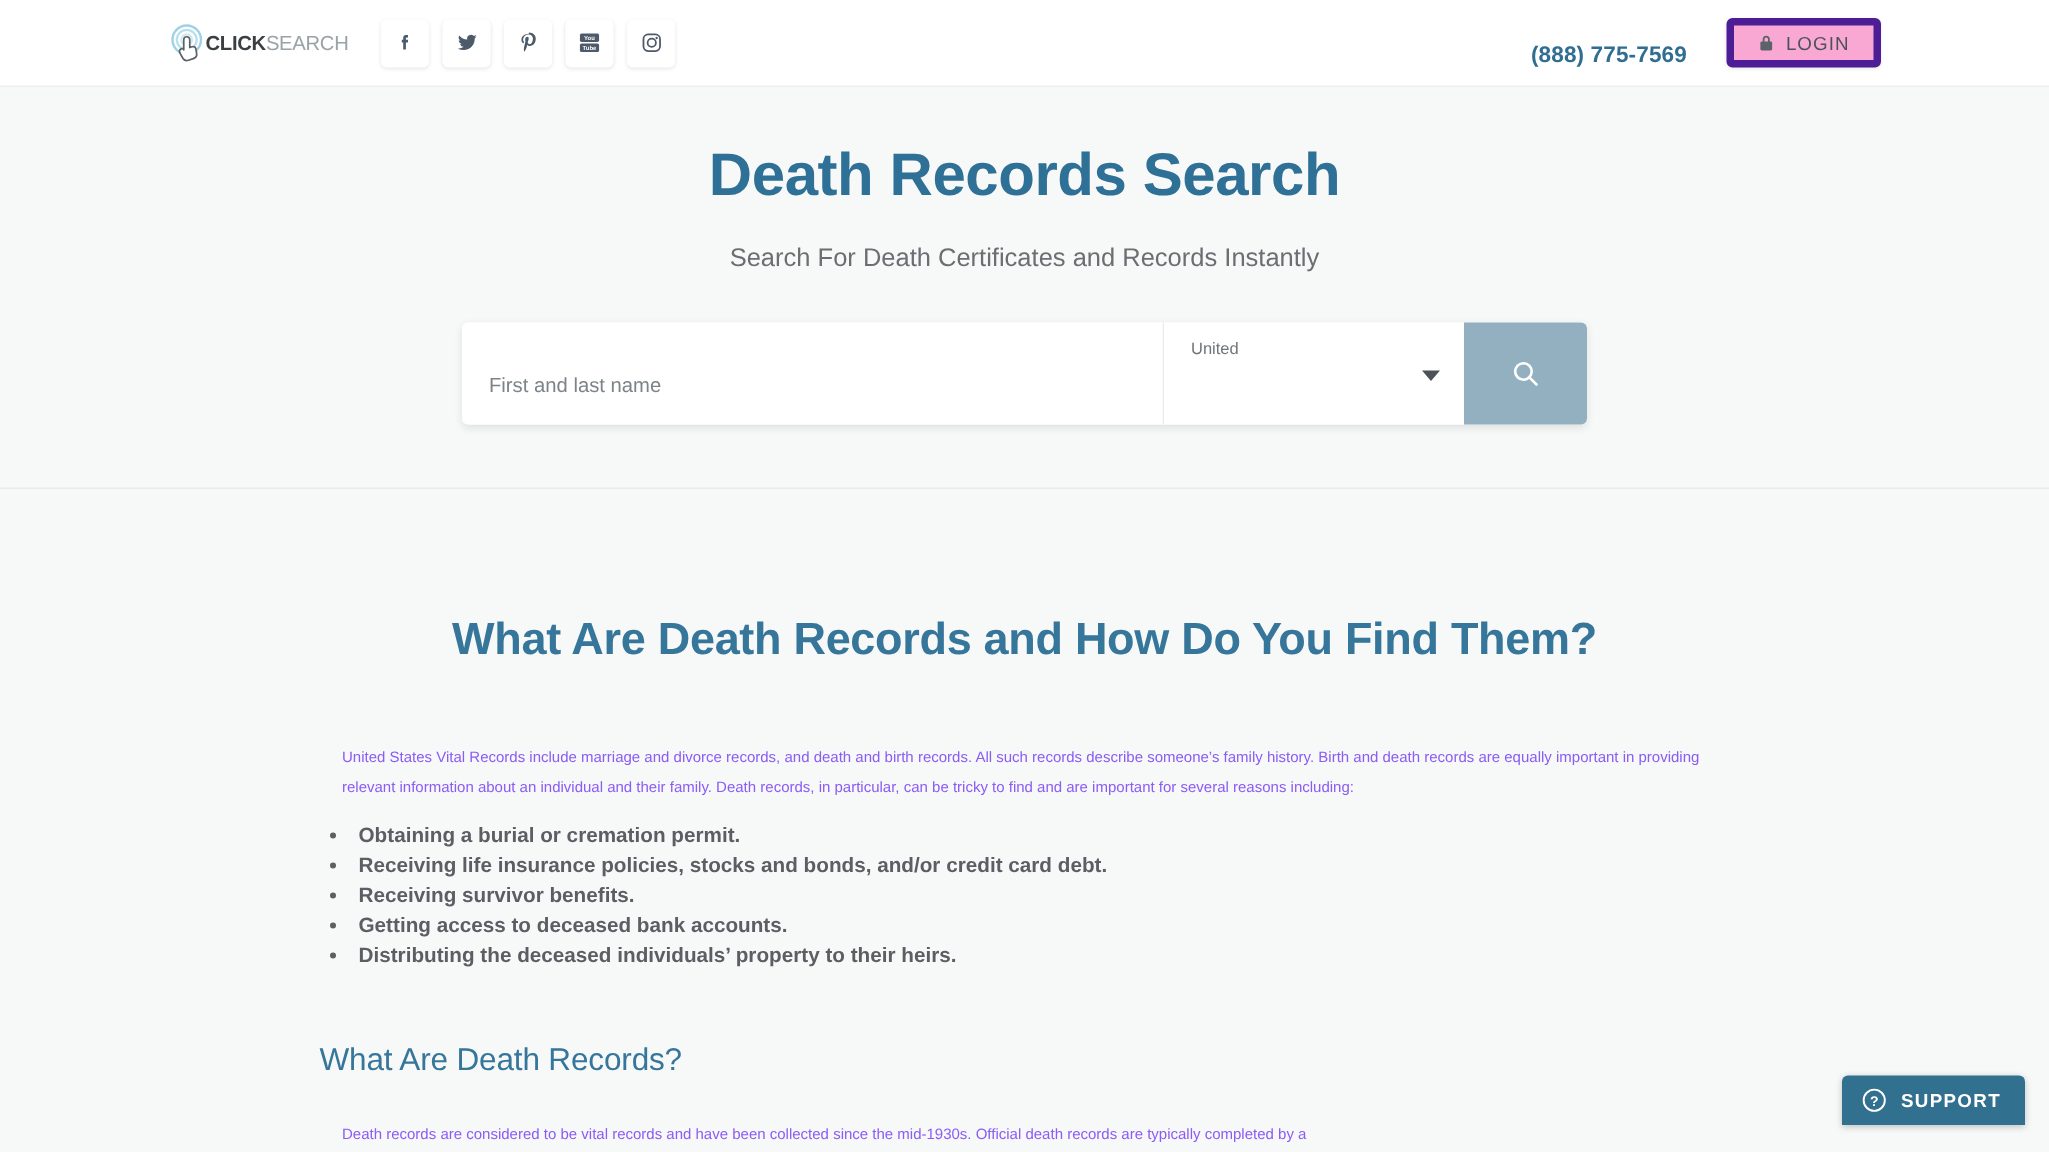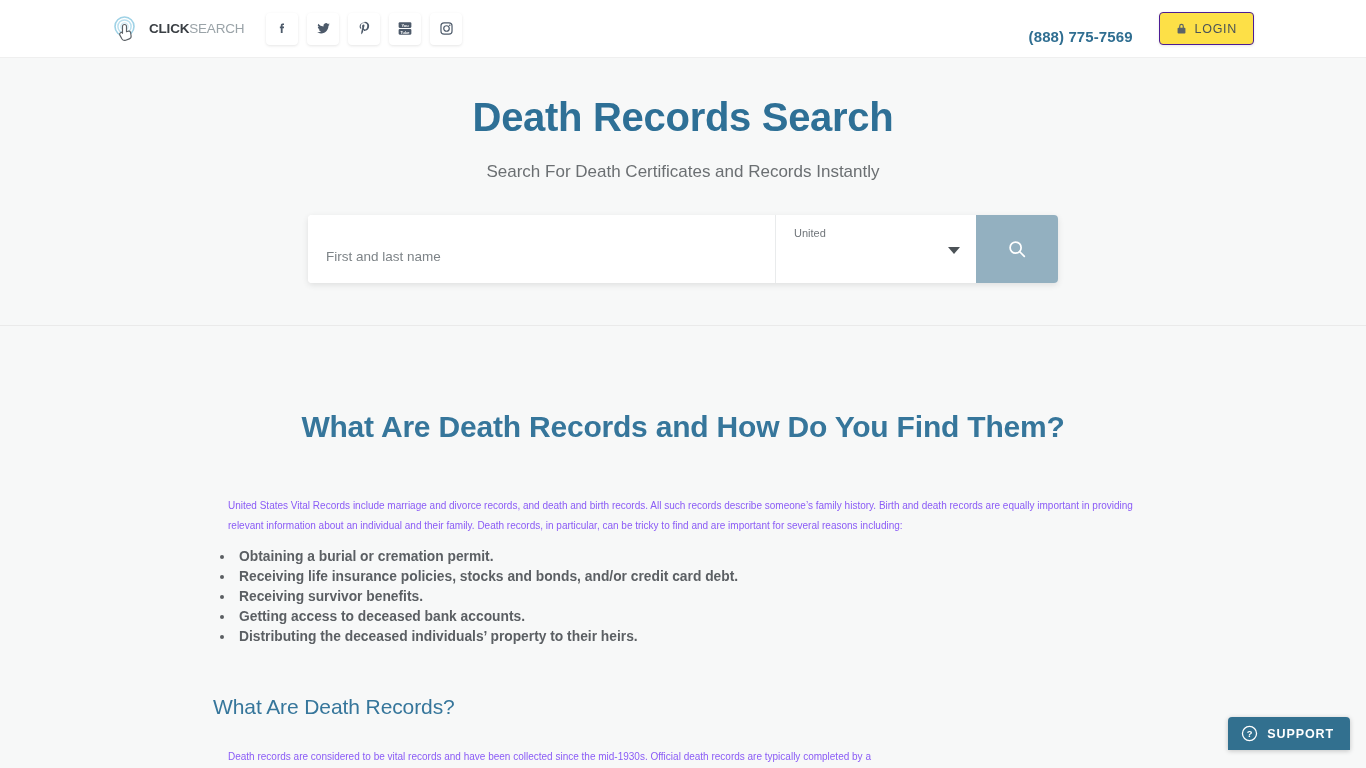--- a/index.html
+++ b/index.html
@@ -41,21 +41,21 @@
     margin-right: 1px;
   }
   .logo-mark svg { display: block; }
   .logo-text {
     font-size: 13.5px;
     letter-spacing: -0.2px;
     line-height: 1;
     white-space: nowrap;
     margin-left: -4px;
   }
-  .logo-text .b { font-weight: bold; color: #3a3f44; margin-left: 12px; }
+  .logo-text .b { font-weight: bold; color: #3a3f44; }
   .logo-text .l { font-weight: normal; color: #9aa3a8; }
 
   .socials { display: flex; align-items: center; gap: 9px; }
   .social {
     width: 32px; height: 32px;
     background: #ffffff;
     border-radius: 4px;
     box-shadow: 0 1px 3px rgba(0,0,0,0.10);
     display: flex; align-items: center; justify-content: center;
     color: #4e5b6b;
@@ -76,22 +76,22 @@
     text-decoration: none;
     letter-spacing: 0.1px;
     margin-right: 26px;
   }
   .login-btn {
     display: flex;
     align-items: center;
     gap: 8px;
     height: 33px;
     padding: 0 16px;
-    background: #fde047;
-    border: 1px solid #4c1d95;
+    background: #f9a8d4;
+    border: 5px solid #4c1d95;
     border-radius: 4px;
     box-shadow: 0 1px 3px rgba(0,0,0,0.09);
     font-size: 12.5px;
     color: #4b5358;
     letter-spacing: 0.7px;
     cursor: pointer;
     font-family: "Liberation Sans", sans-serif;
   }
   .login-btn svg { display: block; fill: #5b6368; }
 

